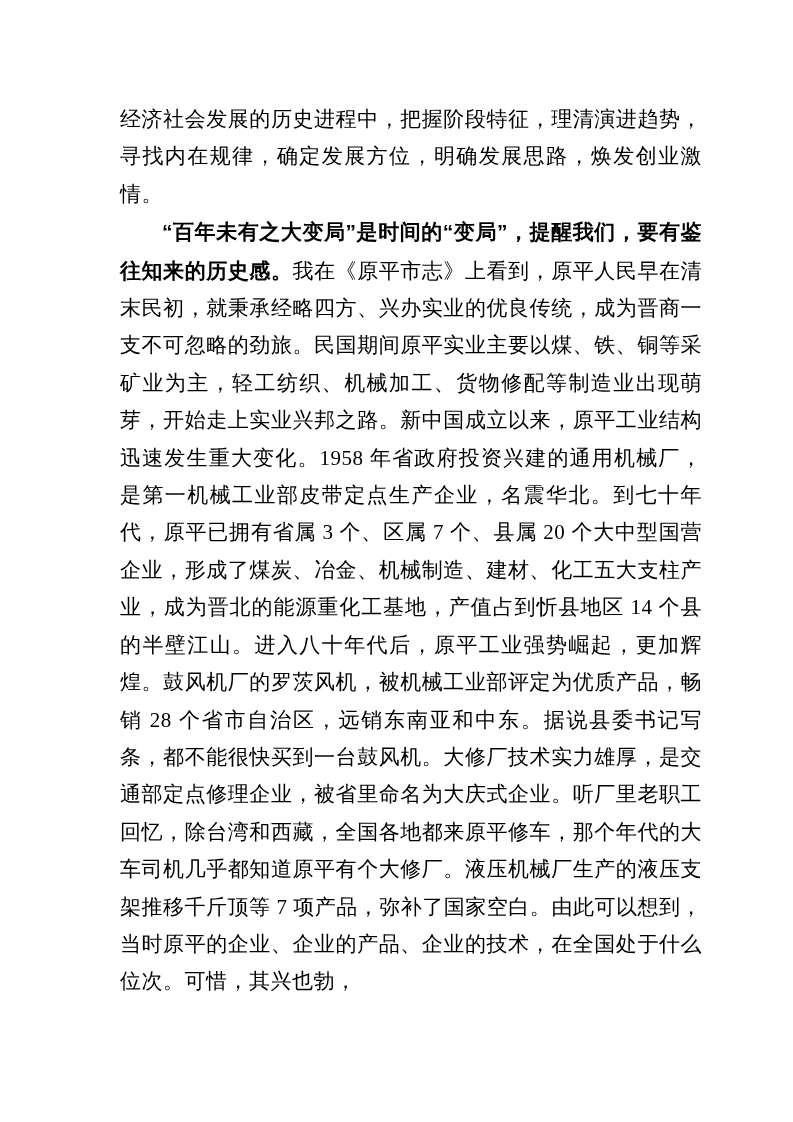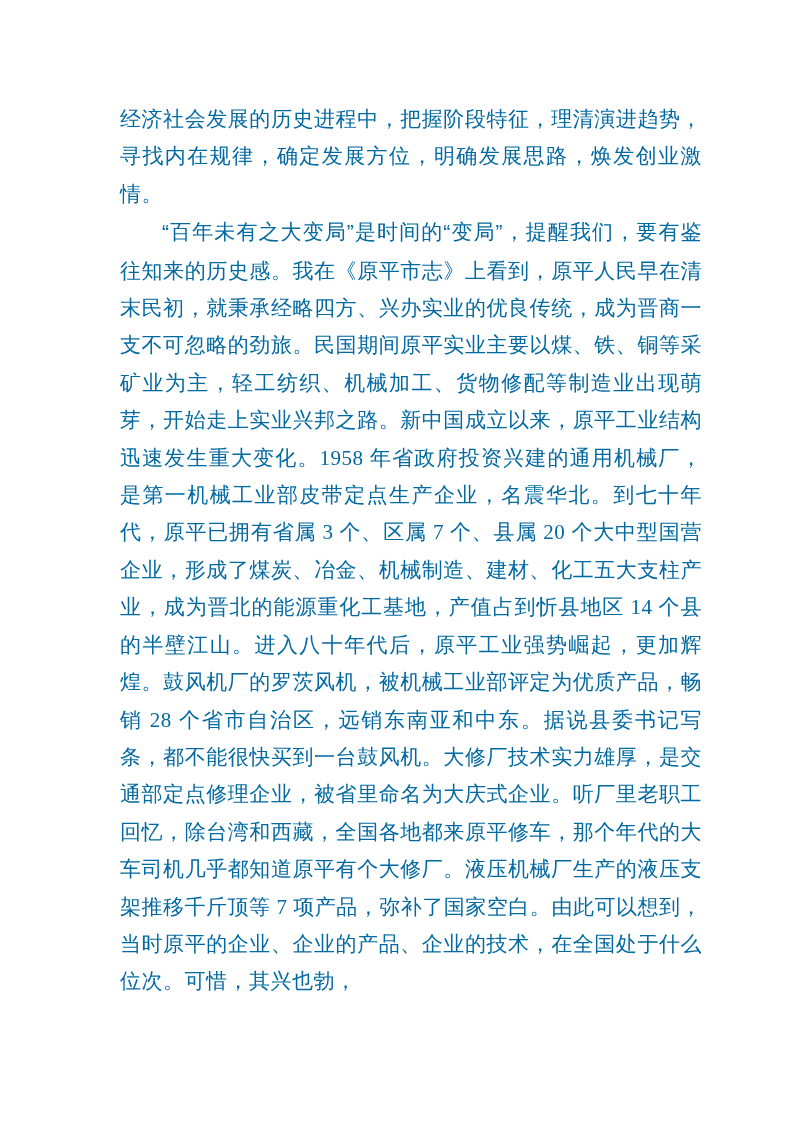--- a/index.html
+++ b/index.html
@@ -16,32 +16,32 @@
   }
   .content {
     position: absolute;
     left: 120px;
     top: 101px;
     width: 582px;
     font-family: "Liberation Serif", "DejaVu Serif", serif;
     font-size: 21px;
     line-height: 37.4px;
     letter-spacing: 0.5px;
-    color: #0369a1;
+    color: #000000;
     text-align: justify;
   }
   .content p {
     margin: 0;
     padding: 0;
   }
   .content p.indent {
     text-indent: 2em;
   }
   .seg-bold {
-    font-weight: 400;
+    font-weight: 700;
     font-family: "Liberation Sans", "DejaVu Sans", sans-serif;
   }
 </style>
 </head>
 <body>
 
 <div class="page">
   <div class="content" id="doc-content">
       <p><span class="seg-regular">经济社会发展的历史进程中，把握阶段特征，理清演进趋势，寻找内在规律，确定发展方位，明确发展思路，焕发创业激情。</span></p>
       <p class="indent"><span class="seg-bold">“百年未有之大变局”是时间的“变局”，提醒我们，要有鉴往知来的历史感。</span><span class="seg-regular">我在《原平市志》上看到，原平人民早在清末民初，就秉承经略四方、兴办实业的优良传统，成为晋商一支不可忽略的劲旅。民国期间原平实业主要以煤、铁、铜等采矿业为主，轻工纺织、机械加工、货物修配等制造业出现萌芽，开始走上实业兴邦之路。新中国成立以来，原平工业结构迅速发生重大变化。1958 年省政府投资兴建的通用机械厂，是第一机械工业部皮带定点生产企业，名震华北。到七十年代，原平已拥有省属 3 个、区属 7 个、县属 20 个大中型国营企业，形成了煤炭、冶金、机械制造、建材、化工五大支柱产业，成为晋北的能源重化工基地，产值占到忻县地区 14 个县的半壁江山。进入八十年代后，原平工业强势崛起，更加辉煌。鼓风机厂的罗茨风机，被机械工业部评定为优质产品，畅销 28 个省市自治区，远销东南亚和中东。据说县委书记写条，都不能很快买到一台鼓风机。大修厂技术实力雄厚，是交通部定点修理企业，被省里命名为大庆式企业。听厂里老职工回忆，除台湾和西藏，全国各地都来原平修车，那个年代的大车司机几乎都知道原平有个大修厂。液压机械厂生产的液压支架推移千斤顶等 7 项产品，弥补了国家空白。由此可以想到，当时原平的企业、企业的产品、企业的技术，在全国处于什么位次。可惜，其兴也勃，</span></p>

